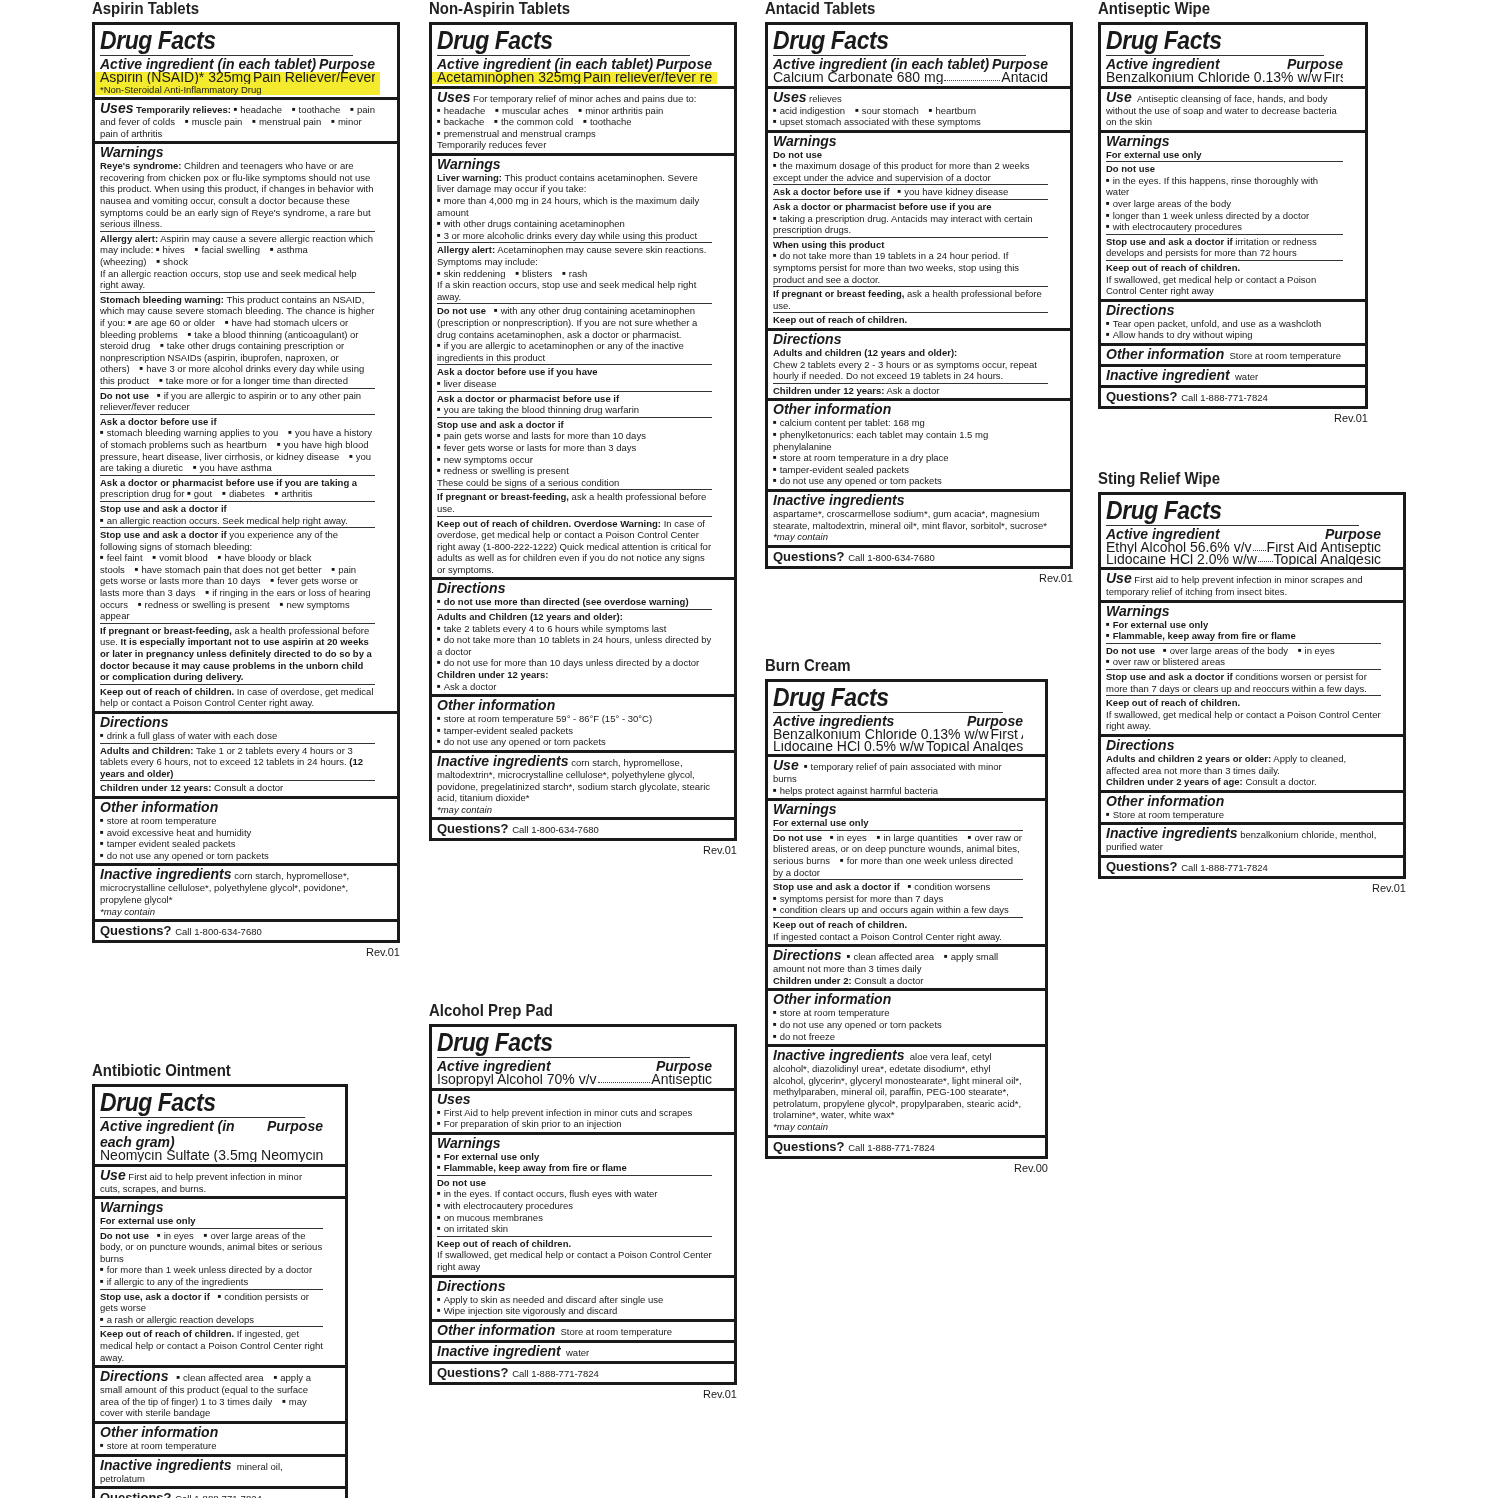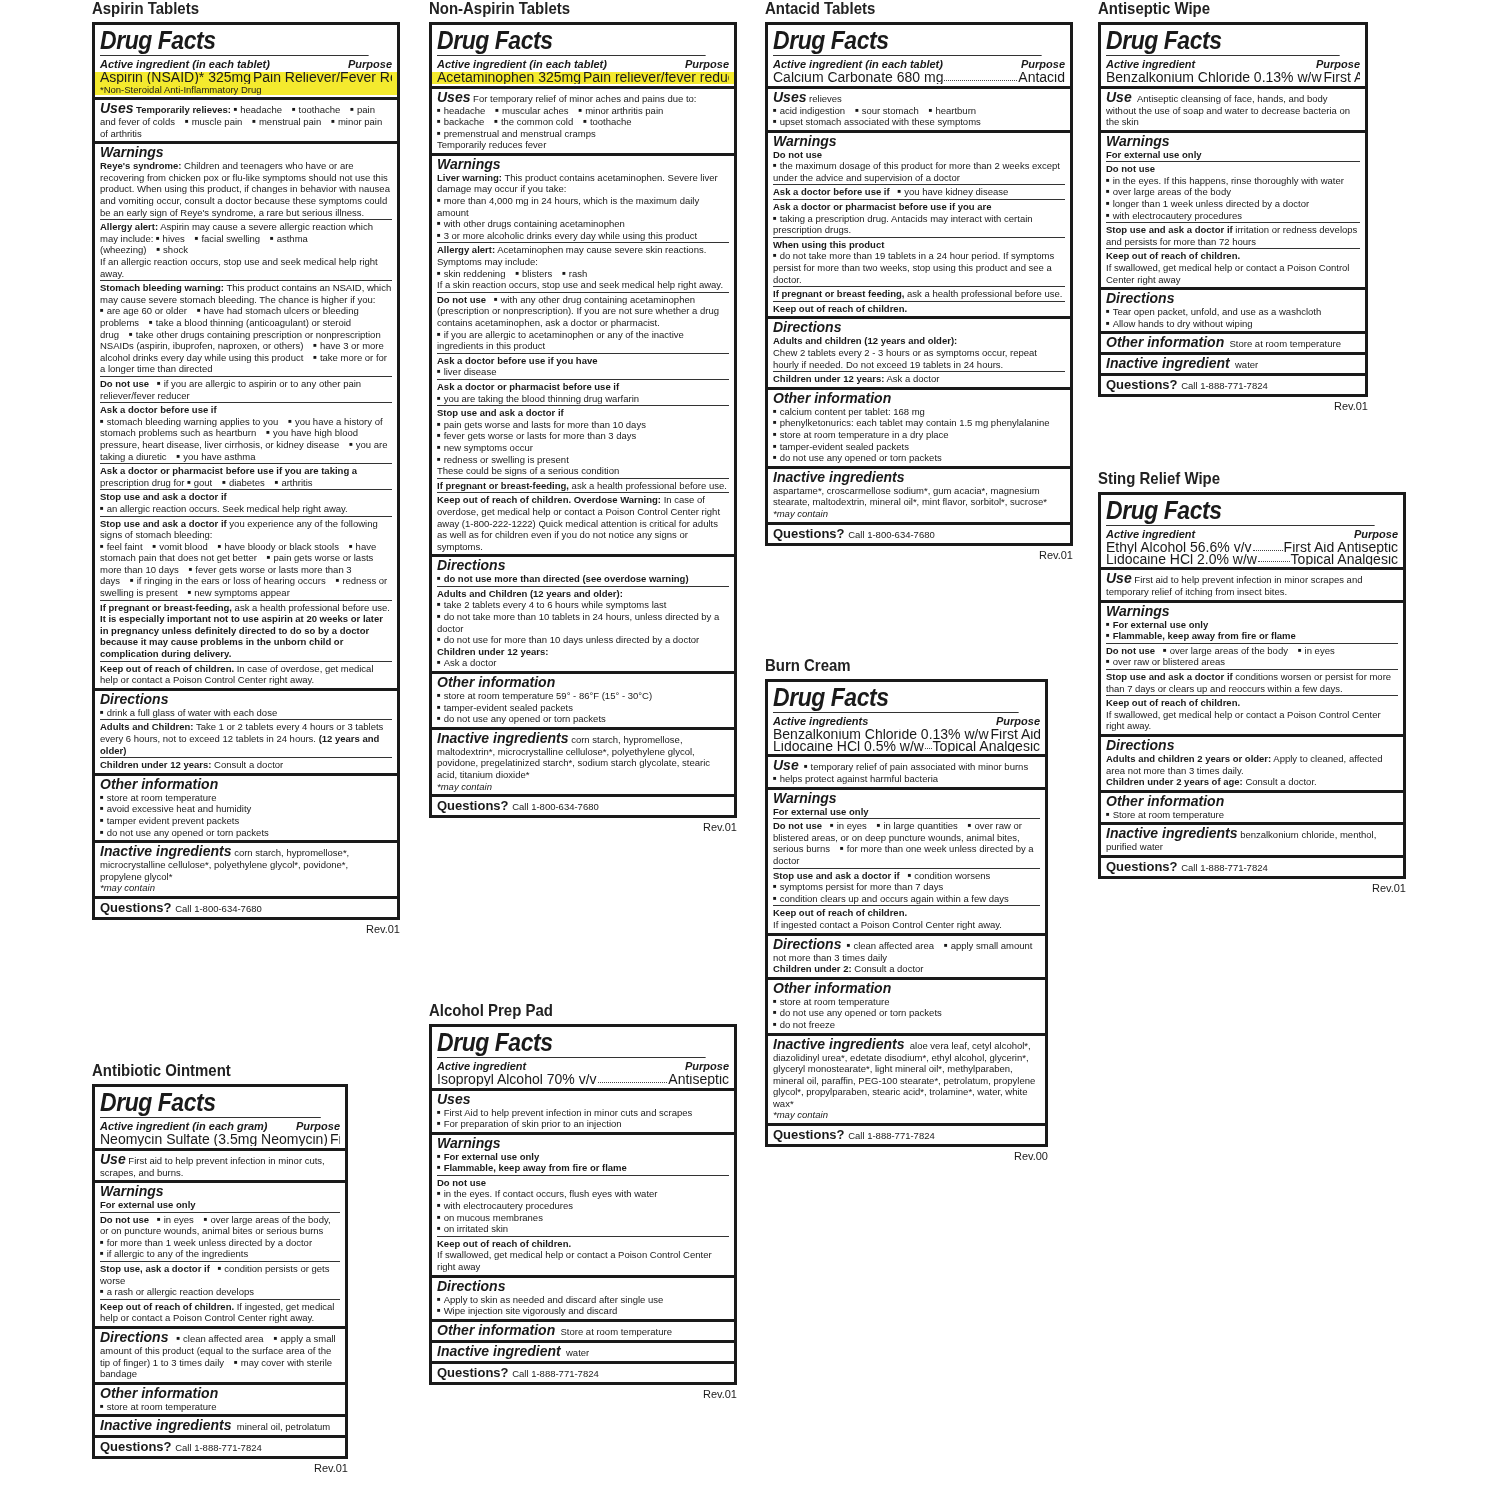--- a/index.html
+++ b/index.html
@@ -1,23 +1,23 @@
 <!DOCTYPE html>
 <html><head>
 <meta charset="utf-8">
 <style>
   html,body{margin:0;padding:0;background:#ffffff;}
   body{width:1498px;height:1498px;position:relative;overflow:hidden;font-family:"Liberation Sans",sans-serif;color:#1a1a1a;}
   .panel{position:absolute;}
   .ptitle{font-family:"Liberation Sans",sans-serif;font-weight:bold;font-size:17px;line-height:18px;color:#222;transform:scaleX(0.88);transform-origin:left;white-space:nowrap;}
   .label{border:3px solid #1a1a1a;background:#fff;margin-top:4px;}
-  .sec{border-top:3px solid #1a1a1a;padding:1px 5px 2px 5px;}
+  .sec{border-top:3px solid #1a1a1a;padding:1px 22px 2px 5px;}
   .sec.first{border-top:none;}
   .df{font-weight:bold;font-style:italic;font-size:25px;line-height:28px;letter-spacing:-0.5px;border-bottom:1px solid #333;padding-bottom:1px;transform:scaleX(0.92);transform-origin:left;white-space:nowrap;}
-  .ahead{display:flex;justify-content:space-between;font-weight:bold;font-style:italic;font-size:11px;line-height:16px;}
+  .ahead{display:flex;justify-content:space-between;font-weight:bold;font-style:italic;font-size:14px;line-height:16px;}
   .arow{display:flex;font-size:14px;line-height:11.5px;white-space:nowrap;overflow:hidden;}
   .arow .dots{flex:1;overflow:hidden;border-bottom:1px dotted #444;margin:0 1px 3px 1px;}
   .hl{background:#f4ea2e;margin:0 -5px;padding:0 5px;}
   .h{font-weight:bold;font-style:italic;font-size:14px;line-height:15px;}
   .t{font-size:9.5px;line-height:11.6px;}
   .b{font-weight:bold;}
   .it{font-style:italic;}
   .sub{border-top:1px solid #333;margin-top:1px;padding-top:1px;}
   .bul::before{content:"\25A0";font-size:6px;vertical-align:2px;margin-right:3px;}
   .bi{display:inline;margin-right:10px;}
@@ -72,21 +72,21 @@
     <div class="sec">
       <div class="h">Directions</div>
       <div class="t"><span class="bul">drink a full glass of water with each dose</span></div>
       <div class="t sub"><span class="b">Adults and Children:</span> <span>Take 1 or 2 tablets every 4 hours or 3 tablets every 6 hours, not to exceed 12 tablets in 24 hours.</span> <span class="b">(12 years and older)</span></div>
       <div class="t sub"><span class="b">Children under 12 years:</span> <span>Consult a doctor</span></div>
     </div>
     <div class="sec">
       <div class="h">Other information</div>
       <div class="t bul">store at room temperature</div>
       <div class="t bul">avoid excessive heat and humidity</div>
-      <div class="t bul">tamper evident prevent packets</div>
+      <div class="t bul">tamper evident sealed packets</div>
       <div class="t bul">do not use any opened or torn packets</div>
     </div>
     <div class="sec">
       <div class="t"><span class="h">Inactive ingredients</span> <span>corn starch, hypromellose*, microcrystalline cellulose*, polyethylene glycol*, povidone*, propylene glycol*</span></div>
       <div class="t it">*may contain</div>
     </div>
     <div class="sec">
       <div class="q"><span>Questions?</span> <span class="t">Call 1-800-634-7680</span></div>
     </div>
   </div>

